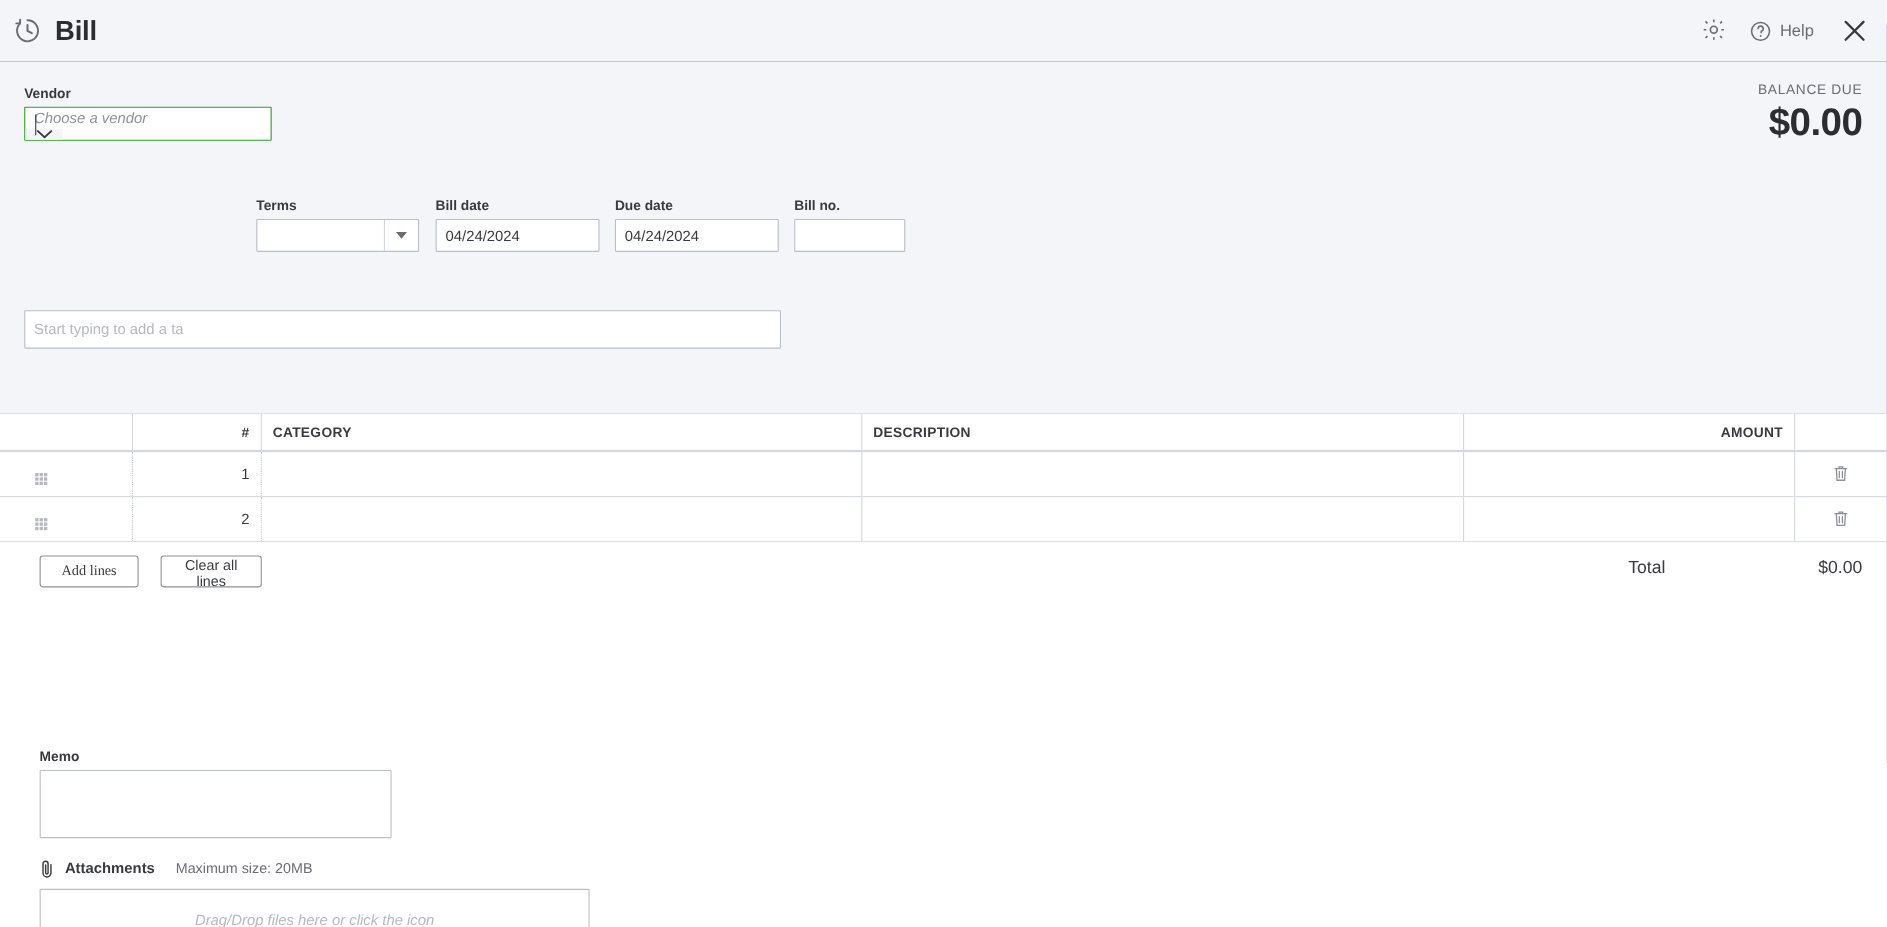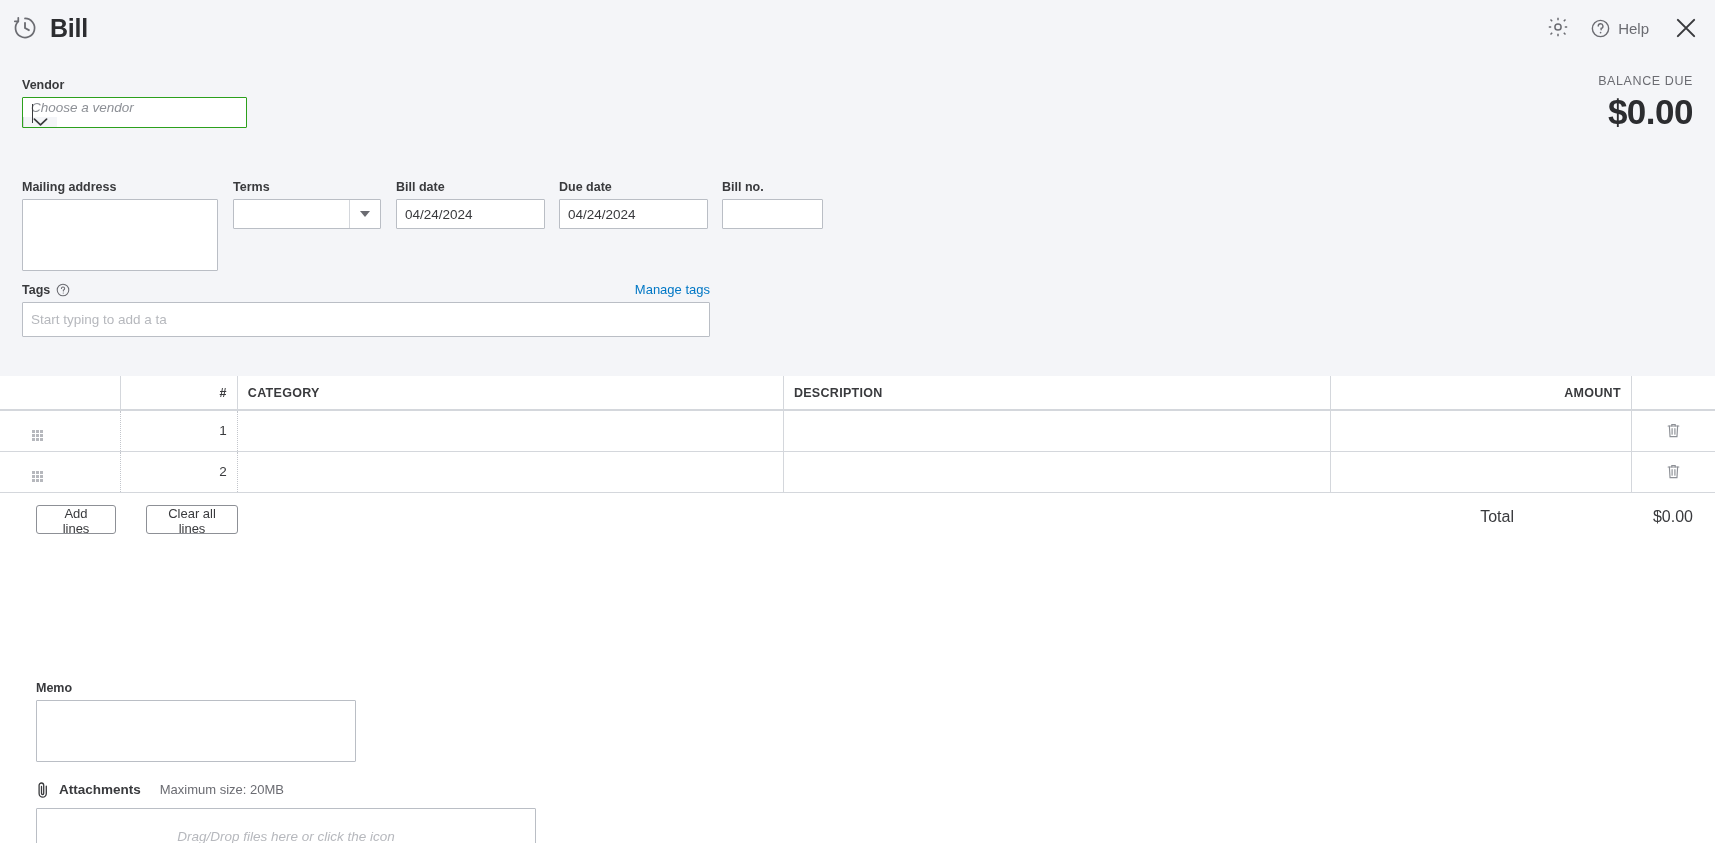--- a/index.html
+++ b/index.html
@@ -292,21 +292,21 @@
     height: 29px;
     border: 1px solid #8d9096;
     background: #fff;
     border-radius: 3px;
     font-family: "Liberation Sans", sans-serif;
     font-size: 13px;
     color: #393a3d;
     padding: 0 14px;
     cursor: pointer;
   }
-  .btn-addlines { position: absolute; left: 36px; top: 12px; width: 80px; }
+  .btn-addlines { position: absolute; left: 36px; top: 12px; width: 90px; font-family: Liberation Serif, serif; }
   .btn-clearlines { position: absolute; left: 146px; top: 12px; width: 92px; }
   .total-label {
     position: absolute;
     right: 201px; top: 15px;
     font-size: 16px;
     color: #393a3d;
   }
   .total-value {
     position: absolute;
     right: 22px; top: 15px;
@@ -409,24 +409,20 @@
           </svg>
         </div>
       </div>
     </div>
 
     <div class="balance-block">
       <div class="balance-label">BALANCE DUE</div>
       <div class="balance-amount">$0.00</div>
     </div>
 
-    <div class="mailing-block">
-      <span class="field-label">Mailing address</span>
-      <textarea class="mailing-textarea" style=""></textarea>
-    </div>
 
     <div class="terms-block">
       <span class="field-label">Terms</span>
       <div class="terms-select">
         <div class="terms-value"></div>
         <div class="terms-arrow-box">
           <span class="tri-down"></span>
         </div>
       </div>
     </div>
@@ -440,29 +436,20 @@
       <span class="field-label">Due date</span>
       <input class="text-input" type="text" value="04/24/2024" style="">
     </div>
 
     <div class="billno-block">
       <span class="field-label">Bill no.</span>
       <input class="text-input narrow" type="text" value="" style="">
     </div>
 
     <div class="tags-block">
-      <div class="tags-head">
-        <span class="tags-label">Tags</span>
-        <svg class="q-circle" viewBox="0 0 16 16" fill="none" stroke="#6b6c72" stroke-width="1.2">
-          <circle cx="8" cy="8" r="6.6"></circle>
-          <path d="M6.2 6.3a1.85 1.85 0 1 1 2.2 1.85v1.05" stroke-linecap="round"></path>
-          <circle cx="8.3" cy="11.4" r="0.68" fill="#6b6c72" stroke="none"></circle>
-        </svg>
-        <span class="manage-tags">Manage tags</span>
-      </div>
       <input class="tags-input" type="text" placeholder="Start typing to add a ta" style="">
     </div>
   </div>
 
   <div class="table-area">
     <table class="lines">
       <colgroup>
         <col class="c-handle">
           <col class="c-num">
           <col class="c-cat">

